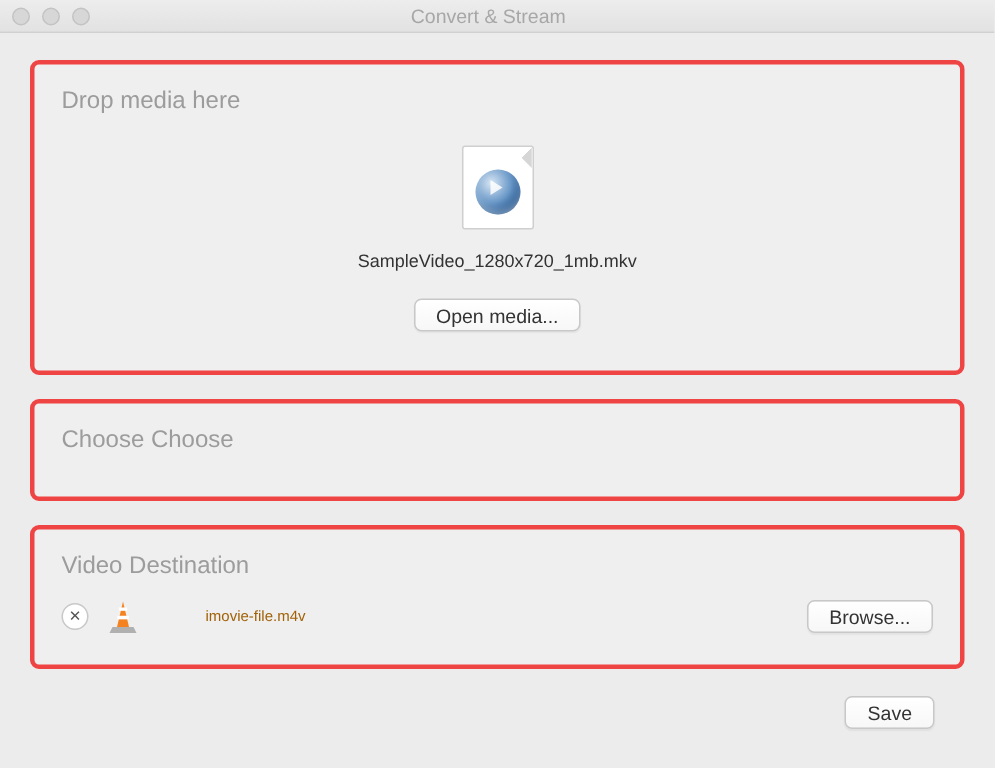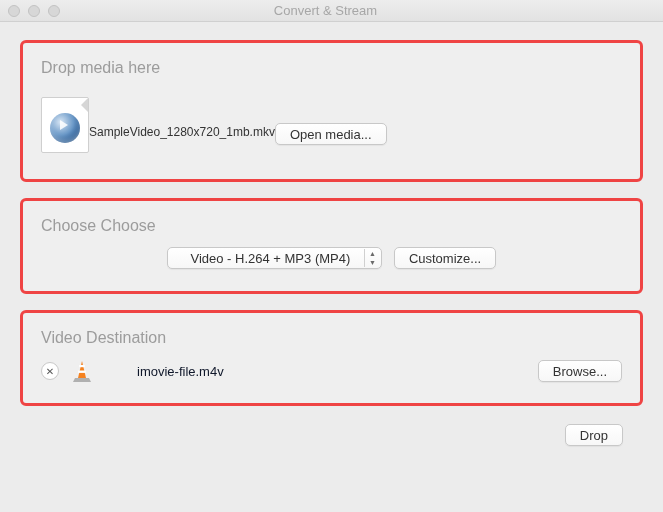--- a/index.html
+++ b/index.html
@@ -39,21 +39,21 @@
       border-radius: 6px;
       margin-bottom: 16px;
       padding: 16px 18px;
     }
     .panel-title {
       font-size: 16px;
       color: #9c9c9c;
       margin-bottom: 12px;
     }
     .drop-area {
-      display: flex; align-items: center;
+      display: flex; flex-direction: column; align-items: center;
       padding: 8px 0 10px 0;
     }
     .file-icon {
       width: 48px; height: 56px; position: relative;
       background: #fff; border: 1px solid #cfcfcf; border-radius: 2px;
     }
     .file-icon::after {
       content: ""; position: absolute; right: 0; top: 0;
       width: 14px; height: 14px;
       background: linear-gradient(135deg, #fff 49%, #d6d6d6 51%);
@@ -107,21 +107,21 @@
     .close-x {
       width: 18px; height: 18px; border-radius: 50%;
       background: #fff; border: 1px solid #c8c8c8;
       display: flex; align-items: center; justify-content: center;
       font-size: 10px; color: #555;
     }
     .vlc-cone {
       width: 22px; height: 24px; position: relative;
     }
     .vlc-cone svg { display: block; }
-    .dest-name { font-size: 13px; color: #0f172a; flex: 1; padding-left: 32px; }
+    .dest-name { font-size: 10px; color: #a16207; flex: 1; padding-left: 32px; }
     .dest-row .mac-button { margin-left: auto; text-align: center; }
     .footer {
       display: flex; justify-content: flex-end; padding: 4px 20px 0 0;
     }
     .panel.dest { margin-bottom: 14px; }
   </style>
 </head>
 <body>
 
 <div class="titlebar">
@@ -143,46 +143,36 @@
       </div>
       <div class="filename">SampleVideo_1280x720_1mb.mkv</div>
       <div class="openmedia-row">
         <div class="mac-button">Open media...</div>
       </div>
     </div>
   </div>
 
   <div class="panel">
     <div class="panel-title">Choose Choose</div>
-    <div class="profile-row">
-      <div class="mac-select">
-        <span>Video - H.264 + MP3 (MP4)</span>
-        <div class="stepper">
-          <span>▲</span>
-            <span>▼</span>
-        </div>
-      </div>
-      <div class="mac-button">Customize...</div>
-    </div>
   </div>
 
   <div class="panel dest">
     <div class="panel-title">Video Destination</div>
     <div class="dest-row">
       <div class="close-x">✕</div>
       <div class="vlc-cone">
         <svg width="22" height="24" viewBox="0 0 22 24">
           <polygon points="11,2 15,19 7,19" fill="#f58220"></polygon>
           <rect x="8.2" y="6" width="5.6" height="2.2" fill="#fff"></rect>
           <rect x="7.2" y="11.5" width="7.6" height="2.4" fill="#fff"></rect>
           <polygon points="4,19 18,19 20,23 2,23" fill="#b0b0b0"></polygon>
         </svg>
       </div>
       <div class="dest-name">imovie-file.m4v</div>
       <div class="mac-button">Browse...</div>
     </div>
   </div>
 
   <div class="footer">
-    <div class="mac-button">Drop</div>
+    <div class="mac-button">Save</div>
   </div>
 
 </div>
 
 </body></html>

